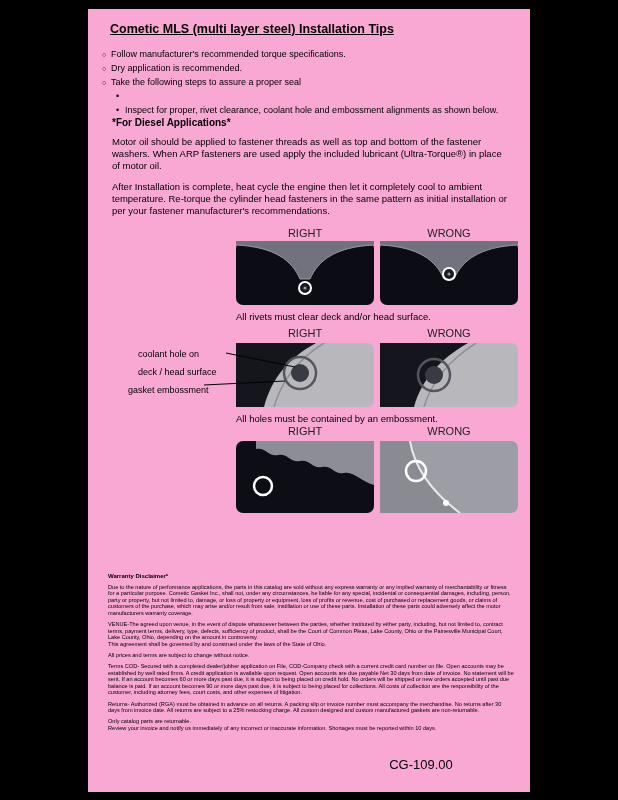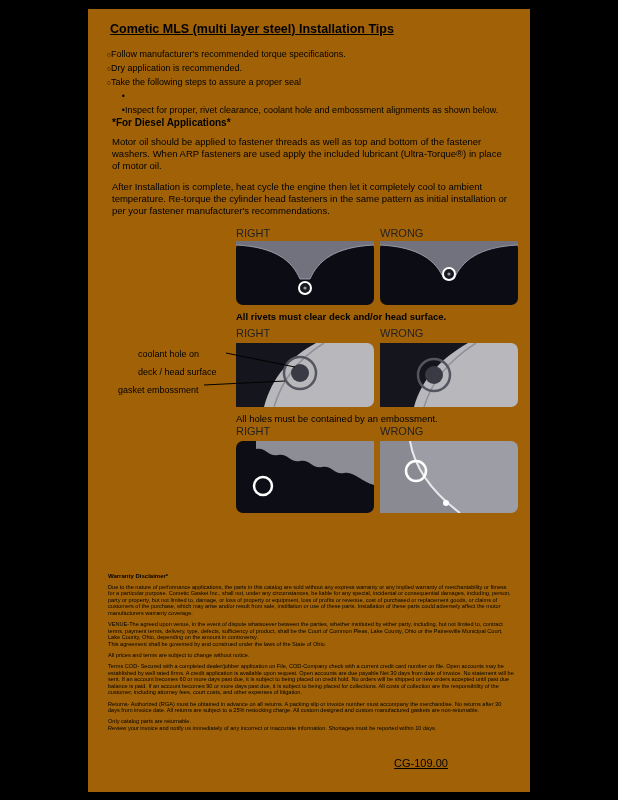--- a/index.html
+++ b/index.html
@@ -2,46 +2,46 @@
 <html><head>
 <meta charset="utf-8">
 <style>
   html,body{margin:0;padding:0;}
   body{
     width:618px;height:800px;background:#000;position:relative;
     font-family:"Liberation Sans", sans-serif;color:#000;
   }
   .page{
     position:absolute;left:88px;top:9px;width:442px;height:783px;
-    background:#a16207;overflow:hidden;
+    background:#f9a8d4;overflow:hidden;
   }
   .abs{position:absolute;}
   .title{
     left:22px;top:13px;font-size:12.5px;font-weight:bold;
     text-decoration:underline;white-space:nowrap;
   }
   .bullets{left:14px;top:40px;width:414px;font-size:9px;line-height:11px;}
-  .b-row{display:flex;margin-bottom:3px;text-align:right;}
+  .b-row{display:flex;margin-bottom:3px;}
   .b-marker{width:9px;flex:none;font-size:7px;line-height:11px;}
   .b-sub{margin-left:14px;}
   .b-sub .b-marker{font-size:9px;}
   .diesel{left:24px;top:108px;width:398px;font-size:9.5px;line-height:12px;}
   .diesel h3{margin:0 0 7px 0;font-size:10px;}
   .diesel p{margin:0 0 9px 0;}
-  .fig-label{width:138px;font-size:11px;color:#222;}
+  .fig-label{width:138px;text-align:center;font-size:11px;color:#222;}
   .fig{width:138px;}
   .fig svg{display:block;}
   .caption{font-size:9.5px;}
   .fig-note{font-size:9px;line-height:18px;white-space:pre-line;}
   .leader-svg{left:0;top:330px;pointer-events:none;}
   .legal{left:20px;top:564px;width:406px;font-size:5.6px;line-height:6.6px;}
   .legal h4{margin:0 0 4px 0;font-size:6px;}
   .legal p{margin:0 0 4.5px 0;}
   .prelines{white-space:pre-line;}
-  .footer{left:288px;top:748px;width:90px;text-align:center;font-size:11px;text-decoration:underline;}
+  .footer{left:288px;top:748px;width:90px;text-align:center;font-size:13px;}
 </style>
 </head>
 <body>
 
 <div class="page">
 
   <div class="abs title">Cometic MLS (multi layer steel) Installation Tips</div>
 
   <div class="abs bullets">
     <div class="b-row">
@@ -85,28 +85,28 @@
   </div>
   <div class="abs fig" style="left:292px;top:232px;">
     <svg width="138" height="64" viewBox="0 0 138 64">
       <rect width="138" height="64" rx="7" fill="#0c0c14"></rect>
       <path d="M0,4 C40,6 56,20 64,38 L74,38 C82,20 98,6 138,4 L138,0 L0,0 Z" fill="#72727e"></path>
       <path d="M0,4 C40,6 56,20 64,38 L74,38 C82,20 98,6 138,4" fill="none" stroke="#9a9aa4" stroke-width="1"></path>
       <circle cx="69" cy="33" r="6" fill="#1a1a22" stroke="#ffffff" stroke-width="2"></circle>
       <circle cx="69" cy="33" r="1.6" fill="#9a9aa4"></circle>
     </svg>
   </div>
-  <div class="abs caption" style="left:148px;top:302px;font-weight:bold;">All rivets must clear deck and/or head surface.</div>
+  <div class="abs caption" style="left:148px;top:302px;">All rivets must clear deck and/or head surface.</div>
 
   <div class="abs fig-label" style="left:148px;top:318px;">RIGHT</div>
   <div class="abs fig-label" style="left:292px;top:318px;">WRONG</div>
 
   <div class="abs fig-note" style="left:50px;top:336px;width:96px;">coolant hole on
 deck / head surface</div>
-  <div class="abs fig-note" style="left:30px;top:372px;width:110px;">gasket embossment</div>
+  <div class="abs fig-note" style="left:40px;top:372px;width:110px;">gasket embossment</div>
 
   <div class="abs fig" style="left:148px;top:334px;">
     <svg width="138" height="64" viewBox="0 0 138 64">
       <rect width="138" height="64" rx="7" fill="#b7b7bc"></rect>
       <path d="M0,0 H80 C54,14 36,34 28,64 H0 Z" fill="#15151d"></path>
       <path d="M88,0 C62,16 46,36 38,64" fill="none" stroke="#8f8f98" stroke-width="1.5"></path>
       <circle cx="64" cy="30" r="16" fill="none" stroke="#55555f" stroke-width="2.5"></circle>
       <circle cx="64" cy="30" r="9" fill="#3a3a44"></circle>
     </svg>
   </div>

